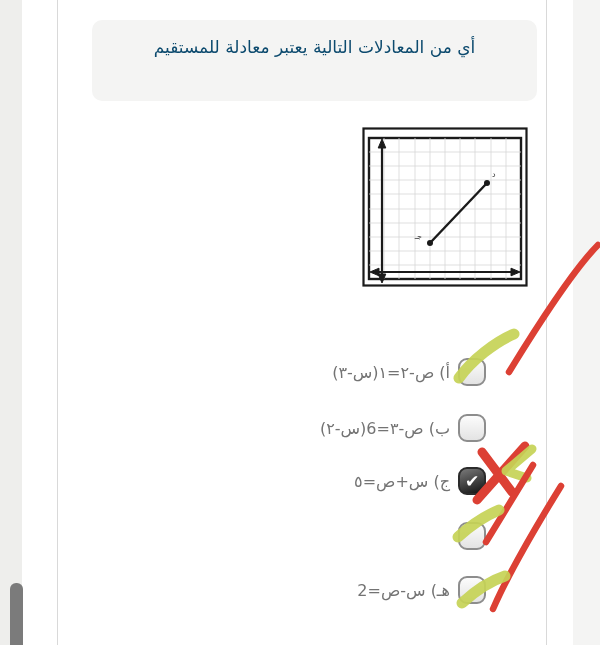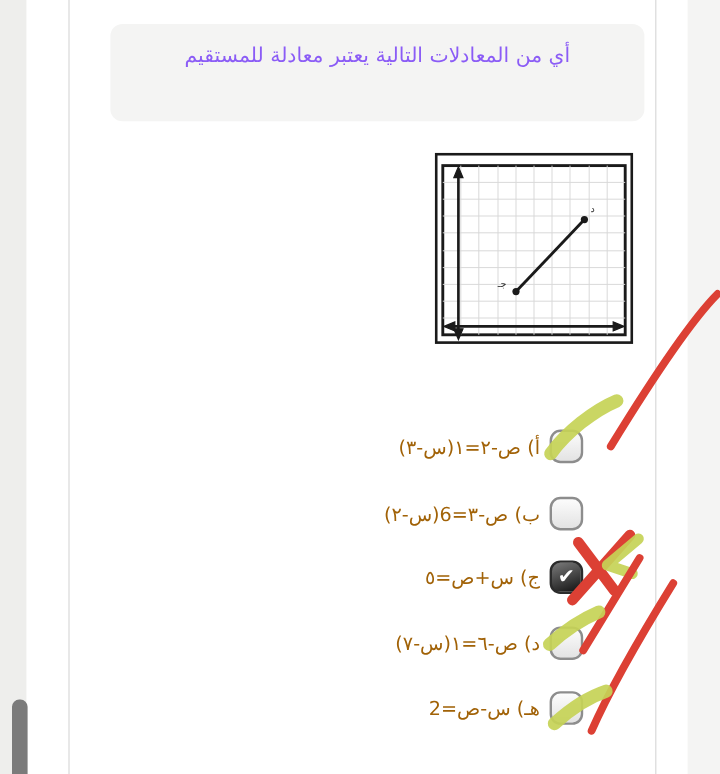--- a/index.html
+++ b/index.html
@@ -9,31 +9,31 @@
   .scroll-track{position:absolute;left:0;top:0;width:22px;height:645px;background:#eeeeec;}
   .scroll-thumb{position:absolute;left:10px;top:583px;width:13px;height:62px;background:#7b7b7b;
         border-radius:6px 6px 0 0;}
   
   .card{position:absolute;left:57px;top:0;width:490px;height:645px;background:#ffffff;
         border-left:1px solid #d9d9d9;border-right:1px solid #d9d9d9;box-sizing:border-box;}
   .right-shade{position:absolute;left:573px;top:0;width:27px;height:645px;background:#f4f4f3;}
   
   .question-box{position:absolute;left:92px;top:20px;width:445px;height:81px;background:#f4f4f3;
         border-radius:10px;box-sizing:border-box;padding:13px 16px;direction:rtl;text-align:center;
-        color:#8b5cf6;font-size:17px;line-height:28px;}
+        color:#0c4a6e;font-size:17px;line-height:28px;}
   
   .graph-frame{position:absolute;left:362px;top:127px;}
   
   .option-row{position:absolute;right:114px;height:30px;display:flex;direction:rtl;
         align-items:center;gap:8px;}
   .checkbox{width:28px;height:28px;box-sizing:border-box;border:2px solid #8d8d8d;border-radius:9px;
         background:linear-gradient(#fcfcfc,#e3e3e3);display:flex;align-items:center;justify-content:center;}
   .checkbox.checked{background:linear-gradient(160deg,#7a7a7a,#121212);border-color:#2b2b2b;}
   .check{color:#ffffff;font-size:17px;font-weight:bold;line-height:1;}
-  .option-label{direction:rtl;white-space:nowrap;font-size:16px;color:#a16207;}
+  .option-label{direction:rtl;white-space:nowrap;font-size:16px;color:#737373;}
   
   .marks{position:absolute;left:0;top:0;z-index:50;pointer-events:none;}
 </style>
 </head>
 <body>
 
 <div class="page">
 
   <div class="scroll-track">
     <div class="scroll-thumb"></div>
@@ -88,21 +88,20 @@
     <div class="checkbox checked">
       <span class="check">✔</span>
     </div>
     <div class="option-label" dir="rtl">ج) س+ص=٥</div>
   </div>
 
   <div class="option-row" style="top:521px">
     <div class="checkbox">
       <span class="check"></span>
     </div>
-    <div class="option-label" dir="rtl">د) ص-٦=١(س-٧)</div>
   </div>
 
   <div class="option-row" style="top:575px">
     <div class="checkbox">
       <span class="check"></span>
     </div>
     <div class="option-label" dir="rtl">هـ) س-ص=2</div>
   </div>
 
   <svg class="marks" width="600" height="645" viewBox="0 0 600 645">

